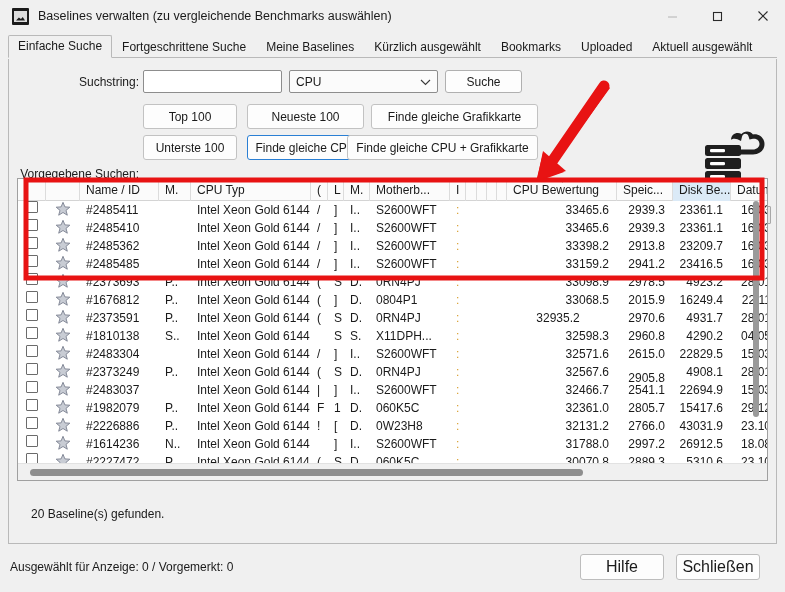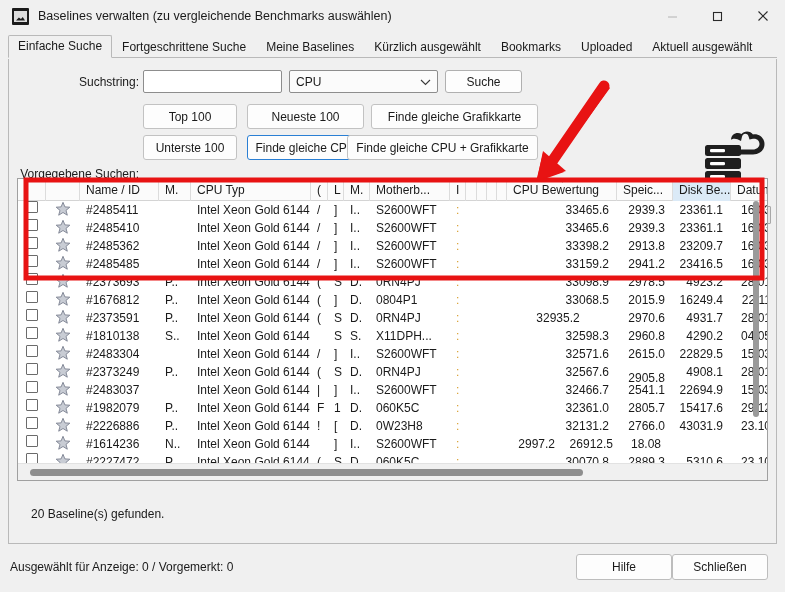--- a/index.html
+++ b/index.html
@@ -151,26 +151,26 @@
     background:#f0f0f0; border-top:1px solid #e2e2e2;
   }
   #hscroll-thumb {
     position:absolute; left:12px; top:5px; width:553px; height:7px;
     background:#8e8e8e; border-radius:4px;
   }
 
   #found-label { position:absolute; left:22px; bottom:22px; font-size:12px; }
 
   
-  #footer { position:absolute; left:0; right:4px; bottom:0; height:48px; }
+  #footer { position:absolute; left:0; right:12px; bottom:0; height:48px; }
   #selected-label { position:absolute; left:10px; top:16px; font-size:12px; }
   .footbtn {
-    position:absolute; top:10px; height:26px; width:96px;
+    position:absolute; top:10px; height:26px; width:84px;
     border:1px solid #bdbdbd; border-radius:3px; background:#fdfdfd;
-    display:flex; align-items:center; justify-content:center; font-size:12px;
+    display:flex; align-items:center; justify-content:center; font-size:16px;
   }
   #hilfe-button { right:109px; }
   #schliessen-button { right:13px; }
 
   
   #annot { position:absolute; left:0; top:0; width:785px; height:592px; pointer-events:none; }
 </style>
 </head>
 <body>
 
@@ -627,20 +627,21 @@
           <div class="cell" style="width: 120px;">Intel Xeon Gold 6144 ...</div>
           <div class="cell" style="width: 17px;"></div>
           <div class="cell" style="width: 16px;">]</div>
           <div class="cell" style="width: 26px;">I..</div>
           <div class="cell" style="width: 80px;">S2600WFT</div>
           <div class="cell dots" style="width: 16px;">:</div>
           <div class="cell" style="width: 11px;"></div>
           <div class="cell" style="width: 10px;"></div>
           <div class="cell" style="width: 10px;"></div>
           <div class="cell" style="width: 10px;"></div>
+          <div class="cell num" style="width: 110px;">31788.0</div>
           <div class="cell num" style="width: 56px;">2997.2</div>
           <div class="cell num" style="width: 58px;">26912.5</div>
           <div class="cell num" style="width: 48px;">18.08</div>
         </div>
         <div class="row">
           <div class="cell center" style="width: 28px; padding-left: 0px;">
             <div class="chk"></div>
           </div>
           <div class="cell center" style="width: 34px; padding-left: 0px;">
             <svg class="star" viewBox="0 0 16 16">

